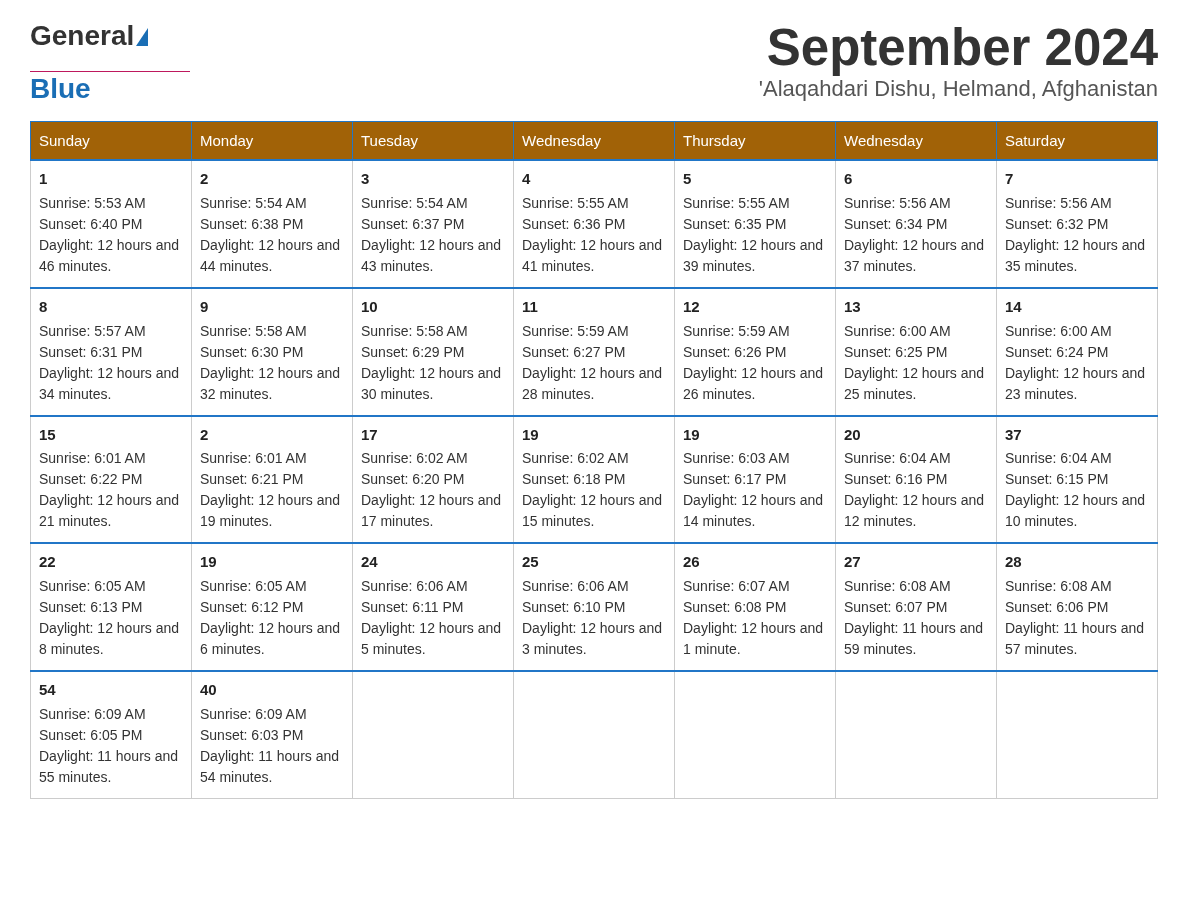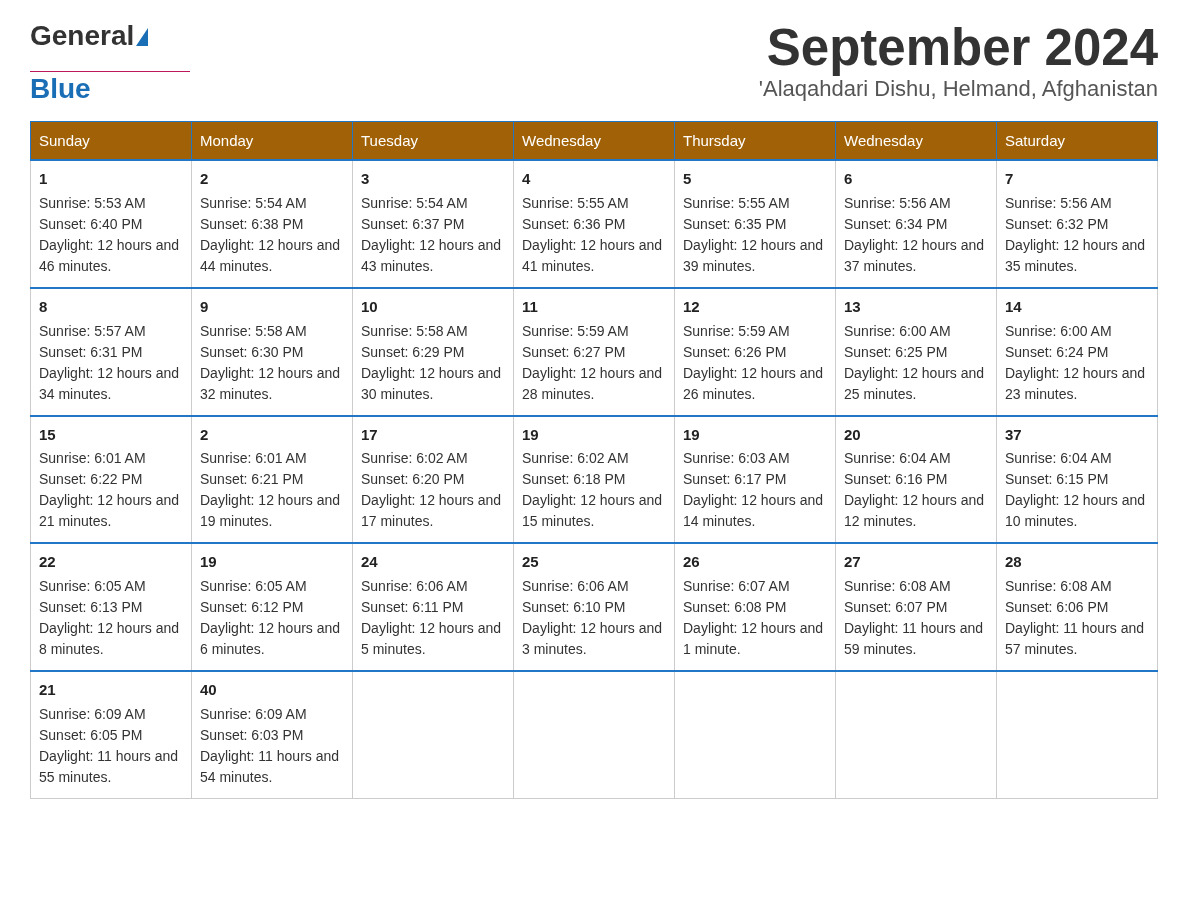--- a/index.html
+++ b/index.html
@@ -265,21 +265,21 @@
           <span class="day-num">27</span>
           <div class="day-info">Sunrise: 6:08 AM<br>Sunset: 6:07 PM<br>Daylight: 11 hours and 59 minutes.</div>
         </td>
         <td>
           <span class="day-num">28</span>
           <div class="day-info">Sunrise: 6:08 AM<br>Sunset: 6:06 PM<br>Daylight: 11 hours and 57 minutes.</div>
         </td>
       </tr>
       <tr>
         <td>
-          <span class="day-num">21</span>
+          <span class="day-num">54</span>
           <div class="day-info">Sunrise: 6:09 AM<br>Sunset: 6:05 PM<br>Daylight: 11 hours and 55 minutes.</div>
         </td>
         <td>
           <span class="day-num">40</span>
           <div class="day-info">Sunrise: 6:09 AM<br>Sunset: 6:03 PM<br>Daylight: 11 hours and 54 minutes.</div>
         </td>
         <td class="empty-cell"></td>
         <td class="empty-cell"></td>
         <td class="empty-cell"></td>
         <td class="empty-cell"></td>

